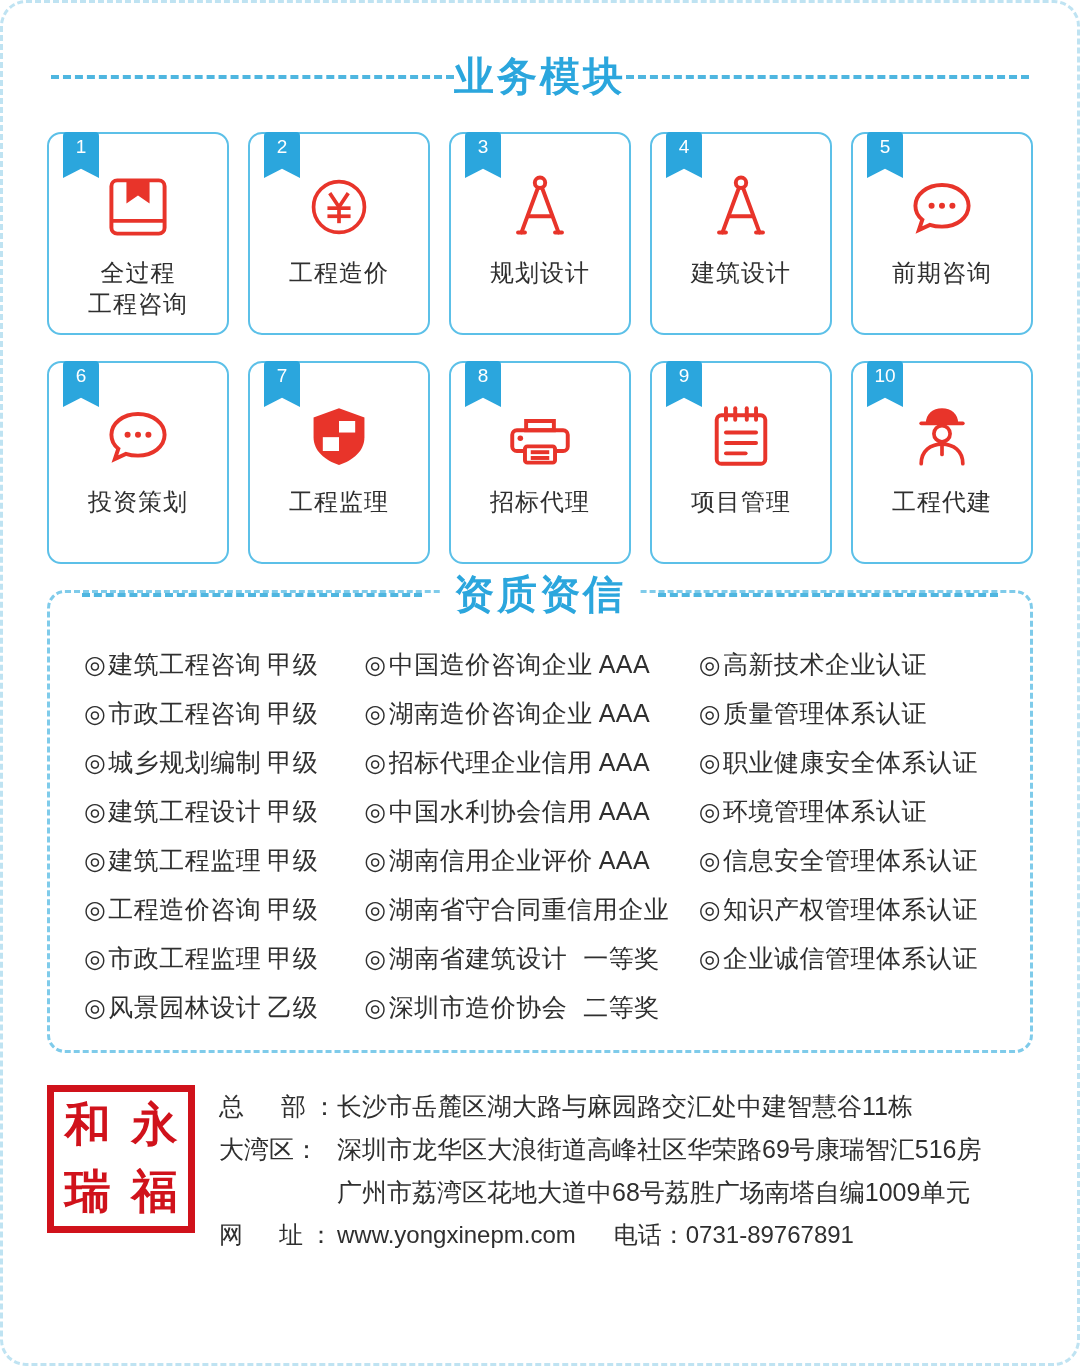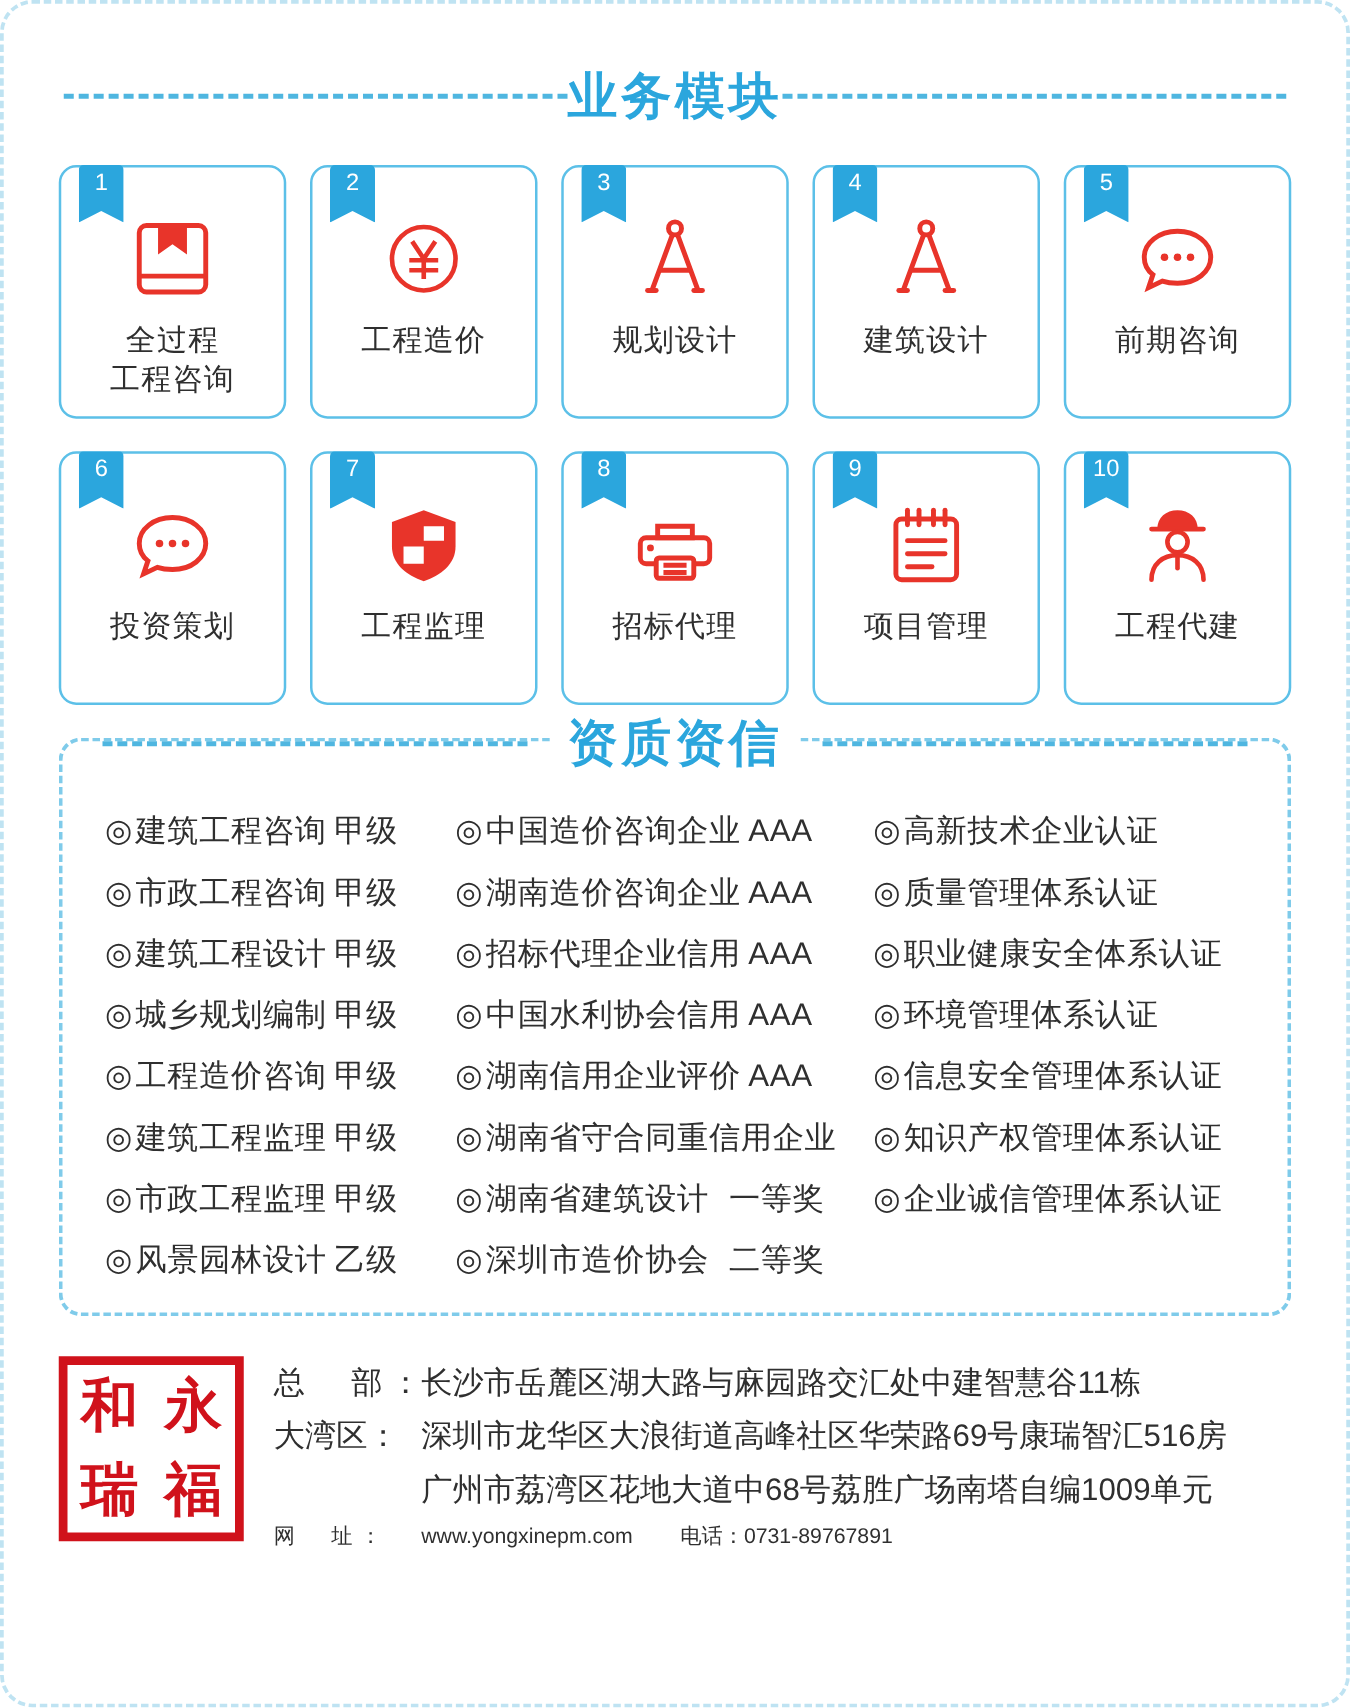--- a/index.html
+++ b/index.html
@@ -164,21 +164,21 @@
   }
   .addr-label {
     width: 118px;
     flex: 0 0 118px;
     letter-spacing: 6px;
   }
   .addr-label.wide { letter-spacing: 0px; }
   .addr-value { }
   .contact-line {
     display: flex;
-    font-size: 17px;
+    font-size: 24px;
     color: #2f2f2f;
     line-height: 1.72;
     align-items: baseline;
     white-space: nowrap;
   }
   .contact-gap { display: inline-block; width: 38px; }
 </style>
 </head>
 <body>
 
@@ -346,24 +346,24 @@
       <div class="rule"></div>
       <div class="section-title">资质资信</div>
       <div class="rule"></div>
     </div>
 
     <div class="qual-cols">
 
       <div class="qual-col c1">
         <div class="qual-item"><span class="mark">◎</span><span>建筑工程咨询</span><span class="grade">甲级</span></div>
         <div class="qual-item"><span class="mark">◎</span><span>市政工程咨询</span><span class="grade">甲级</span></div>
+        <div class="qual-item"><span class="mark">◎</span><span>城乡规划编制</span><span class="grade">甲级</span></div>
         <div class="qual-item"><span class="mark">◎</span><span>建筑工程设计</span><span class="grade">甲级</span></div>
-        <div class="qual-item"><span class="mark">◎</span><span>城乡规划编制</span><span class="grade">甲级</span></div>
+        <div class="qual-item"><span class="mark">◎</span><span>建筑工程监理</span><span class="grade">甲级</span></div>
         <div class="qual-item"><span class="mark">◎</span><span>工程造价咨询</span><span class="grade">甲级</span></div>
-        <div class="qual-item"><span class="mark">◎</span><span>建筑工程监理</span><span class="grade">甲级</span></div>
         <div class="qual-item"><span class="mark">◎</span><span>市政工程监理</span><span class="grade">甲级</span></div>
         <div class="qual-item"><span class="mark">◎</span><span>风景园林设计</span><span class="grade">乙级</span></div>
       </div>
 
       <div class="qual-col c2">
         <div class="qual-item"><span class="mark">◎</span><span>中国造价咨询企业</span><span class="grade">AAA</span></div>
         <div class="qual-item"><span class="mark">◎</span><span>湖南造价咨询企业</span><span class="grade">AAA</span></div>
         <div class="qual-item"><span class="mark">◎</span><span>招标代理企业信用</span><span class="grade">AAA</span></div>
         <div class="qual-item"><span class="mark">◎</span><span>中国水利协会信用</span><span class="grade">AAA</span></div>
         <div class="qual-item"><span class="mark">◎</span><span>湖南信用企业评价</span><span class="grade">AAA</span></div>

